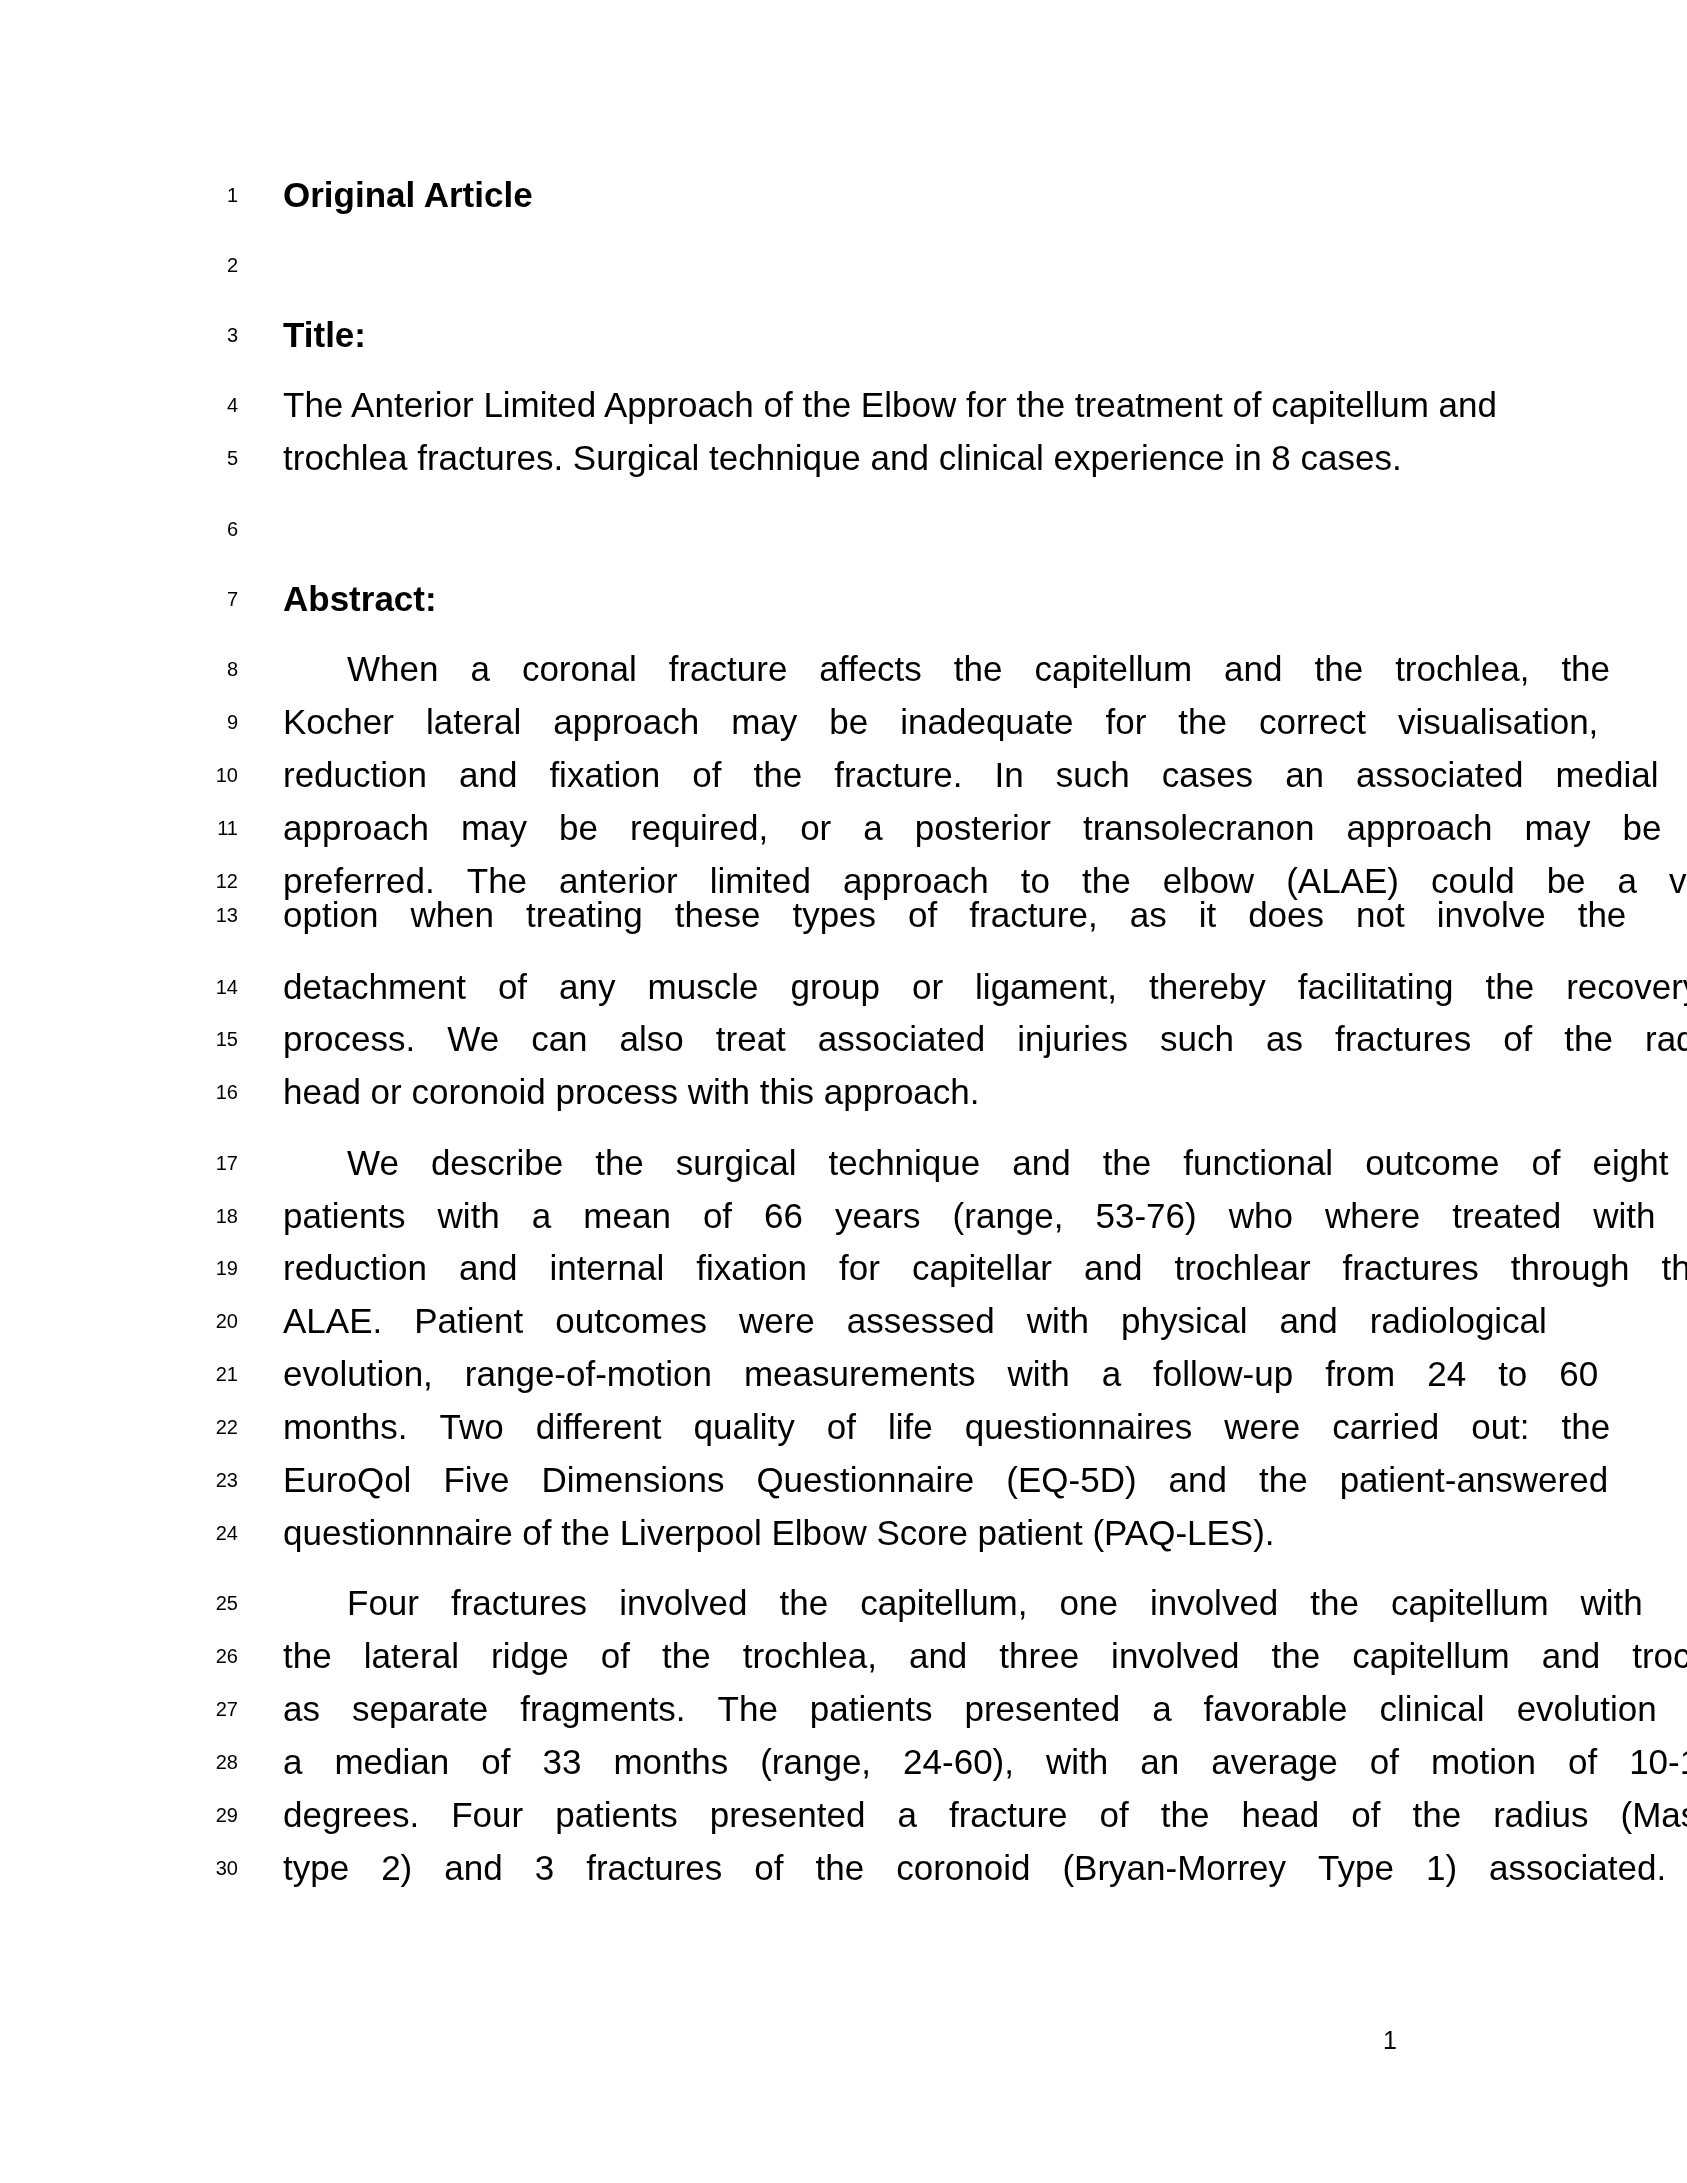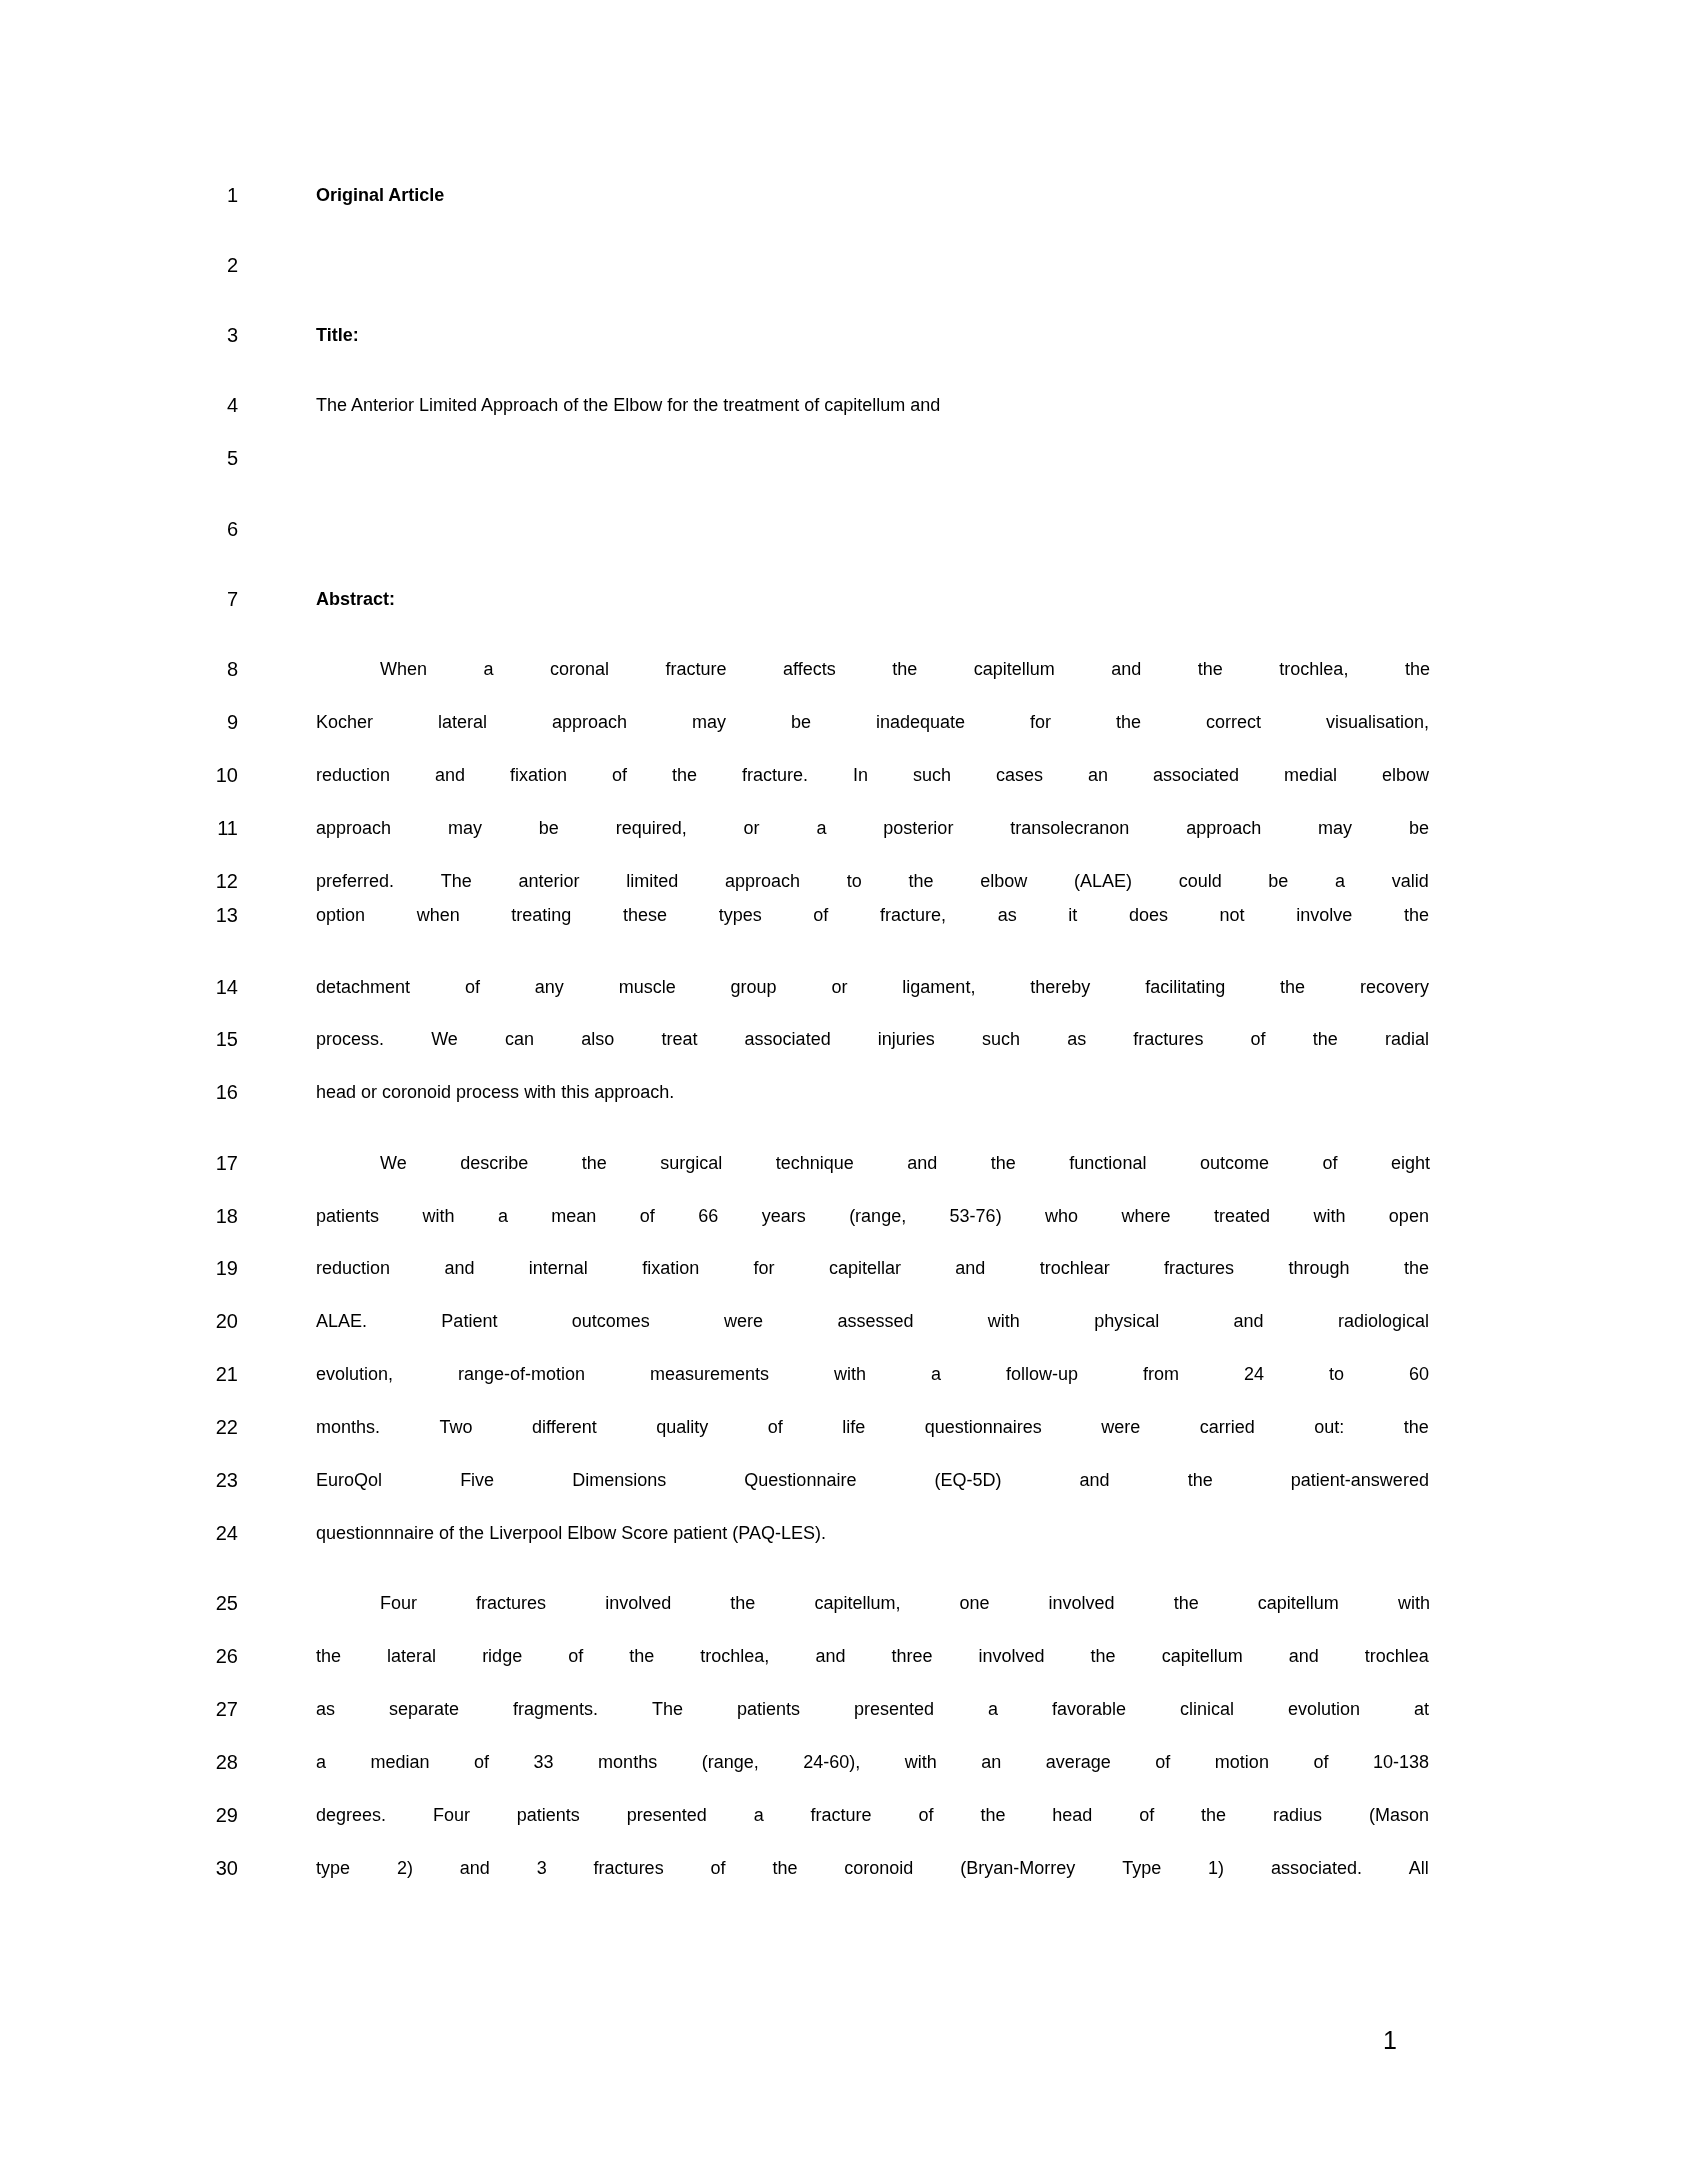--- a/index.html
+++ b/index.html
@@ -36,25 +36,24 @@
     text-align: right;
     font-size: 20px;
     line-height: 30px;
     color: #000000;
     font-family: "Liberation Sans", sans-serif;
   }
   .line-text {
     position: absolute;
     left: 283px;
     width: 1113px;
-    font-size: 18px;
+    font-size: 35px;
     line-height: 30px;
     color: #000000;
     white-space: nowrap;
-    margin-left: 33px;
   }
   
   .line-text.justify {
     display: flex;
     justify-content: space-between;
     white-space: normal;
     gap: 32px;
   }
   .line-text.justify > span {
     white-space: pre;
@@ -93,20 +92,21 @@
       <div class="line" style="top: 320px;">
         <div class="line-number">3</div>
         <div class="line-text bold">Title:</div>
       </div>
       <div class="line" style="top: 390px;">
         <div class="line-number">4</div>
         <div class="line-text">The Anterior Limited Approach of the Elbow for the treatment of capitellum and</div>
       </div>
       <div class="line" style="top: 443px;">
         <div class="line-number">5</div>
+        <div class="line-text">trochlea fractures. Surgical technique and clinical experience in 8 cases.</div>
       </div>
       <div class="line" style="top: 514px;">
         <div class="line-number">6</div>
         <div class="line-text"></div>
       </div>
       <div class="line" style="top: 584px;">
         <div class="line-number">7</div>
         <div class="line-text bold">Abstract:</div>
       </div>
       <div class="line" style="top: 654px;">

